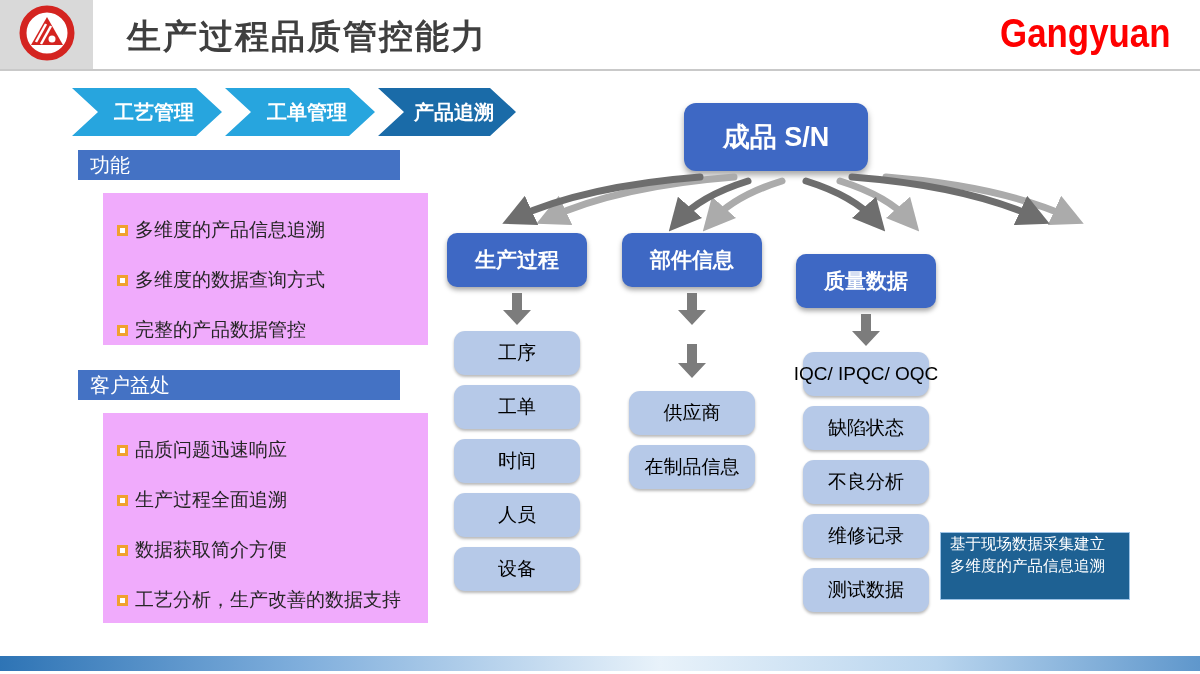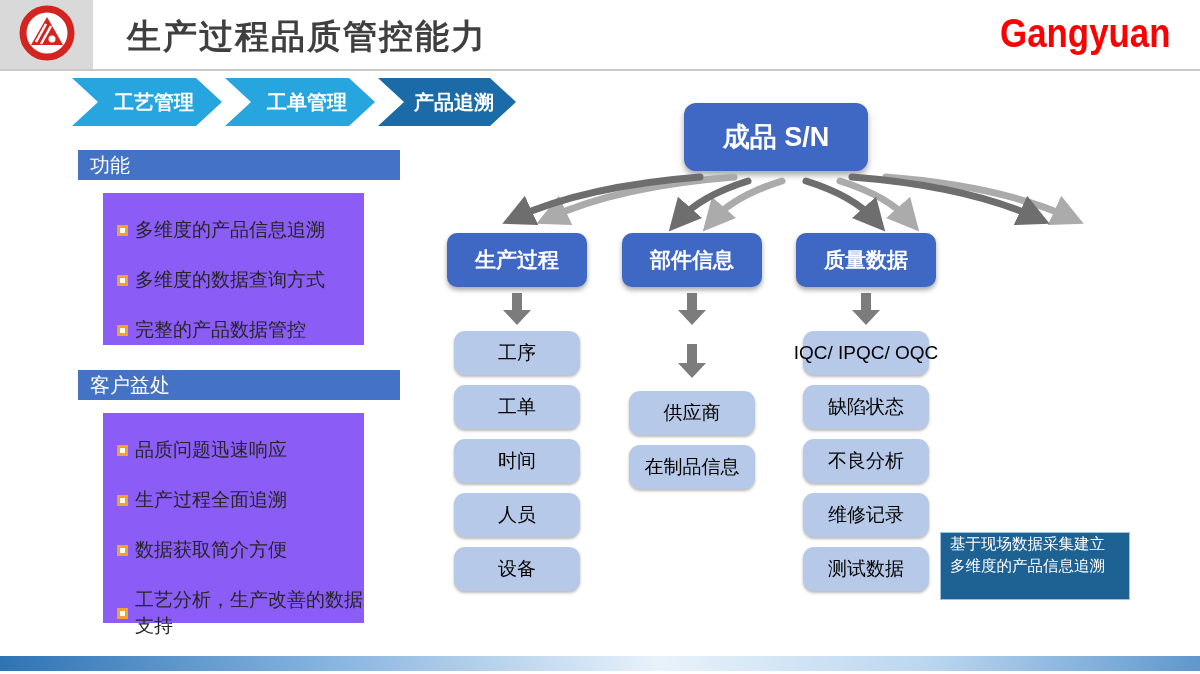--- a/index.html
+++ b/index.html
@@ -7,44 +7,44 @@
   body { font-family:"Liberation Sans","DejaVu Sans",sans-serif; background:#ffffff; position:relative; overflow:hidden; }
   .stage { position:absolute; inset:0; width:1200px; height:674px; background:#fff;text-decoration:underline; }
 
   
   .logo-block { position:absolute; left:0; top:0; width:93px; height:70px; background:#d9d9d9; display:flex; align-items:center; justify-content:center; }
   .header-rule { position:absolute; left:0; top:69px; width:1200px; height:2px; background:#c9c9c9; }
   .page-title { position:absolute; left:127px; top:14px; font-size:34px; font-weight:bold; color:#3f3f3f; letter-spacing:2px; }
   .brand { position:absolute; right:30px; top:10px; font-size:41px; font-weight:bold; color:#fe0000; transform:scaleX(0.85); transform-origin:right center; letter-spacing:0px; }
 
   
-  .chevron { position:absolute; top:78px; height:48px; display:flex; align-items:center; justify-content:center;
+  .chevron { position:absolute; top:88px; height:48px; display:flex; align-items:center; justify-content:center;
              color:#fff; font-size:20px; font-weight:bold; padding-left:14px;
              clip-path:polygon(0 0, calc(100% - 26px) 0, 100% 50%, calc(100% - 26px) 100%, 0 100%, 26px 50%); }
   .chev-1 { left:72px;  width:150px; background:#27a5de; }
   .chev-2 { left:225px; width:150px; background:#27a5de; }
   .chev-3 { left:378px; width:138px; background:#1a6ba8; }
 
   
   .sec-bar { position:absolute; left:78px; width:322px; height:30px; background:#4472c4; color:#fff;
              font-size:20px; display:flex; align-items:center; padding-left:12px; }
   .bar-1 { top:150px; } .bar-2 { top:370px; }
-  .sec-panel { position:absolute; left:103px; width:261px; background:#8b5cf6; display:flex; flex-direction:column; padding:24px 0 8px 14px; gap:24px; }
+  .sec-panel { position:absolute; left:103px; width:325px; background:#f0abfc; display:flex; flex-direction:column; padding:24px 0 8px 14px; gap:24px; }
   .panel-1 { top:193px; height:152px; }
   .panel-2 { top:413px; height:210px; gap:24px; }
   .bullet-row { display:flex; align-items:center; gap:7px; font-size:19px; color:#262626; }
   .sq-bullet { width:11px; height:11px; border:3px solid #f0a12e; background:#fff; flex:0 0 auto; }
 
   
   .sn-box { position:absolute; left:684px; top:103px; width:184px; height:68px; background:#3e68c4; border-radius:12px;
             display:flex; align-items:center; justify-content:center; color:#fff; font-size:27px; font-weight:bold;
             box-shadow:0 4px 6px rgba(0,0,0,0.35); }
   .fan-arrows { position:absolute; left:430px; top:168px; width:680px; height:66px; }
   .col { position:absolute; top:233px; width:140px; display:flex; flex-direction:column; align-items:center; }
-  .col-1 { left:447px; } .col-2 { left:622px; } .col-3 { left:796px; } .col-4 { left:960px; }
+  .col-1 { left:447px; } .col-2 { left:622px; } .col-3 { left:796px;margin-top:21px; } .col-4 { left:960px; }
   .col-head { width:140px; height:54px; background:#3e68c4; border-radius:10px; display:flex; align-items:center; justify-content:center;
               color:#fff; font-size:21px; font-weight:bold; box-shadow:0 3px 5px rgba(0,0,0,0.35); }
   .down-arrow { margin:6px 0; flex:0 0 auto; }
   .item-stack { display:flex; flex-direction:column; align-items:center; gap:10px; }
   .item-box { width:126px; height:44px; background:#b6c9e8; border-radius:11px; display:flex; align-items:center; justify-content:center;
               color:#000000; font-size:19px; white-space:nowrap; box-shadow:0 2px 3px rgba(0,0,0,0.28); overflow:visible; }
   .note-box { position:absolute; left:940px; top:532px; width:190px; height:68px; background:#1e6193; border:1px solid #9dc3e6;
               color:#fff; font-size:15.5px; line-height:1.45; padding:0 9px; }
 
   

